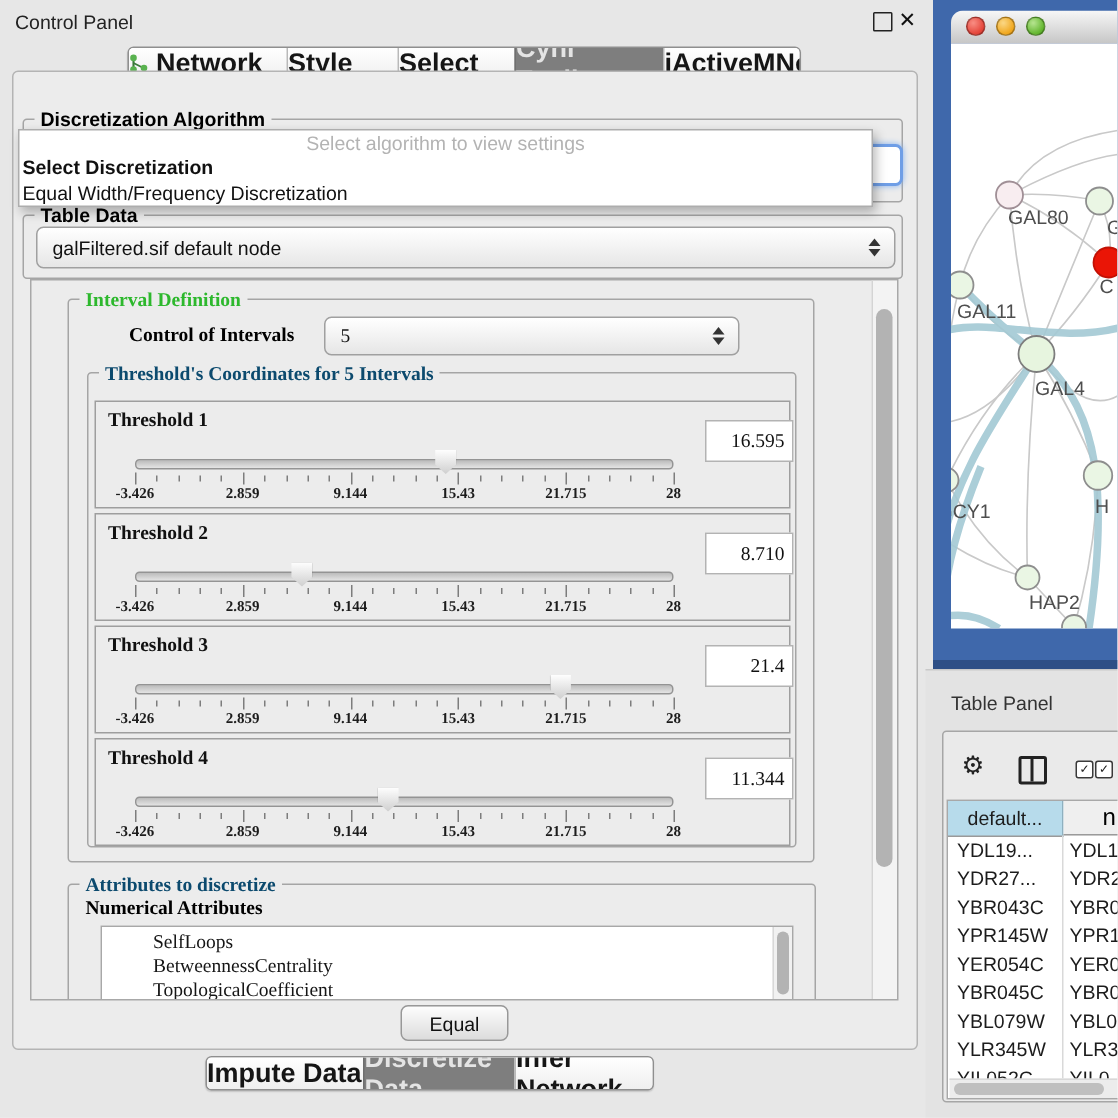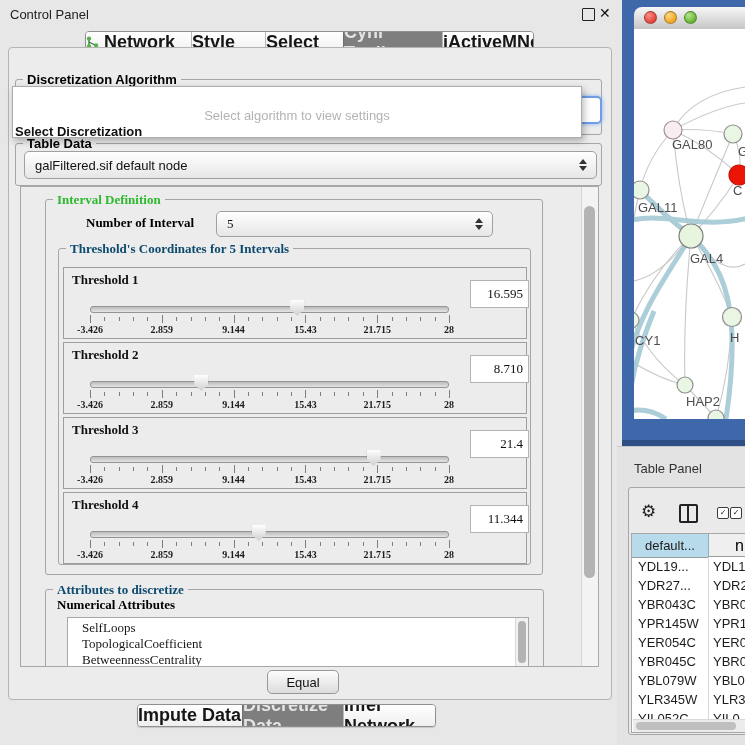--- a/index.html
+++ b/index.html
@@ -27,21 +27,21 @@
   .combo{background:linear-gradient(#ffffff,#e6e6e6);border:1px solid #a0a0a0;border-radius:5px;
          font-size:13px;color:#111;display:flex;align-items:center;}
   .combo .cval{padding-left:10px;flex:1;}
   .spin{display:flex;flex-direction:column;align-items:center;margin-right:9px;gap:2px;}
   .spin i{display:block;width:0;height:0;border-left:4px solid transparent;border-right:4px solid transparent;}
   .spin .up{border-bottom:5px solid #333;}
   .spin .dn{border-top:5px solid #333;}
   
   .popup{left:12px;top:86px;width:568px;height:50px;background:#fff;border:1px solid #adadad;
          box-shadow:2px 3px 7px rgba(0,0,0,.28);z-index:10;font-size:13px;}
-  .pop-prompt{height:16px;line-height:17px;text-align:center;color:#b3b3b3;margin-top:20px;}
+  .pop-prompt{height:16px;line-height:17px;text-align:center;color:#b3b3b3;}
   .pop-item{height:17px;line-height:17px;padding-left:2px;color:#111;}
   .focusring{left:570px;top:96px;width:28px;height:24px;background:#fff;border:2px solid #6f9ee6;
              border-radius:5px;box-shadow:0 0 4px #86b2ef;z-index:5;}
   
   .scrollwrap{left:20px;top:186px;width:577px;height:479px;border:1px solid #a8a8a8;
               background:#ececec;overflow:hidden;font-family:Liberation Serif, serif;}
   .vsb{position:absolute;right:0;top:0;width:16px;height:100%;background:#f3f3f3;border-left:1px solid #d4d4d4;}
   .vsb .thumbv{position:absolute;left:2px;width:11px;background:#b3b3b3;border-radius:6px;}
   .title-green{color:#2db82d;}
   .title-blue{color:#0c4a6e;}
@@ -56,21 +56,21 @@
          filter:drop-shadow(0 0 1px #777);}
   .ticks{position:absolute;left:0;right:0;top:17px;height:8px;}
   .ticks i{position:absolute;width:1px;background:#7d7d7d;}
   .tlabels{position:absolute;left:0;right:0;top:26px;height:12px;}
   .tlabels span{position:absolute;width:46px;margin-left:-23px;text-align:center;
                 font-size:10px;font-weight:bold;color:#1c1c1c;}
   .vbox{position:absolute;left:406px;top:12px;width:52px;height:26px;background:#fff;
         border:1px solid #b3b3b3;font-size:13px;color:#111;text-align:right;
         line-height:26px;padding-right:5px;box-sizing:content-box;}
   .listbox{background:#fff;border:1px solid #a8a8a8;font-size:13px;color:#161616;overflow:hidden;}
-  .listbox .li{height:16px;line-height:16px;padding-left:14px;}
+  .listbox .li{height:16px;line-height:16px;padding-left:34px;}
   .btn{display:flex;align-items:center;justify-content:center;font-size:13px;color:#111;
        background:linear-gradient(#fdfdfd,#dcdcdc);border:1px solid #989898;border-radius:5px;}
   
   .macframe{left:622px;top:0;width:123px;height:446px;background:#3f68ab;}
   .macframe-shadow{left:622px;top:440px;width:123px;height:6px;background:#2e4f86;}
   .mactitle{left:634px;top:7px;width:111px;height:22px;border-radius:8px 0 0 0;
             background:linear-gradient(#f7f7f7,#c6c6c6);border-bottom:1px solid #8e8e8e;}
   .light{position:absolute;top:4px;width:13px;height:13px;border-radius:50%;border:1px solid rgba(0,0,0,.3);box-sizing:border-box;}
   .l-red{left:10px;background:radial-gradient(circle at 35% 30%,#f98e84,#e4453a 70%);}
   .l-yellow{left:30px;background:radial-gradient(circle at 35% 30%,#fbd886,#f0a71e 70%);}
@@ -139,39 +139,40 @@
 <div class="abs mainpanel"></div>
 
 <div class="abs groupbox" style="left:15px;top:79px;width:585px;height:54px;">
   <span class="grouptitle">Discretization Algorithm</span>
 </div>
 <div class="abs focusring"></div>
 
 <div class="abs popup">
   <div class="pop-prompt">Select algorithm to view settings</div>
   <div class="pop-item bold">Select Discretization</div>
+  <div class="pop-item">Equal Width/Frequency Discretization</div>
 </div>
 
 <div class="abs groupbox" style="left:15px;top:143px;width:585px;height:41px;">
   <span class="grouptitle">Table Data</span>
 </div>
 <div class="abs combo" style="left:24px;top:151px;width:571px;height:26px;">
   <span class="cval">galFiltered.sif default node</span>
   <span class="spin">
       <i class="up"></i>
       <i class="dn"></i>
     </span>
 </div>
 
 <div class="abs scrollwrap">
 
   <div class="groupbox abs" style="left:24px;top:12px;width:496px;height:374px;">
     <span class="grouptitle title-green">Interval Definition</span>
   </div>
-  <span class="abs bold" style="left:65px;top:28px;font-size:13px;">Number of Interval</span>
+  <span class="abs bold" style="left:65px;top:28px;font-size:13px;">Control of Intervals</span>
   <div class="combo abs" style="left:195px;top:24px;width:275px;height:24px;">
     <span class="cval">5</span>
     <span class="spin">
         <i class="up"></i>
         <i class="dn"></i>
       </span>
   </div>
 
   <div class="groupbox abs" style="left:37px;top:61px;width:471px;height:315px;">
     <span class="grouptitle title-blue">Threshold's Coordinates for 5 Intervals</span>
@@ -353,22 +354,22 @@
     </div>
     <div class="vbox">11.344</div>
   </div>
 
   <div class="groupbox abs" style="left:24px;top:402px;width:497px;height:90px;">
     <span class="grouptitle title-blue">Attributes to discretize</span>
   </div>
   <span class="abs bold" style="left:36px;top:410px;font-size:13px;">Numerical Attributes</span>
   <div class="listbox abs" style="left:46px;top:430px;width:460px;height:49px;">
     <div class="li" style="padding-top:2px;">SelfLoops</div>
+    <div class="li">BetweennessCentrality</div>
     <div class="li">TopologicalCoefficient</div>
-    <div class="li">BetweennessCentrality</div>
     <div class="abs" style="right:0;top:0;width:12px;height:49px;background:#f1f1f1;border-left:1px solid #d8d8d8;">
       <div class="abs" style="left:2px;top:3px;width:8px;height:42px;background:#b3b3b3;border-radius:4px;"></div>
     </div>
   </div>
 
   <div class="vsb">
     <div class="thumbv" style="top:19px;height:372px;"></div>
   </div>
 </div>
 

